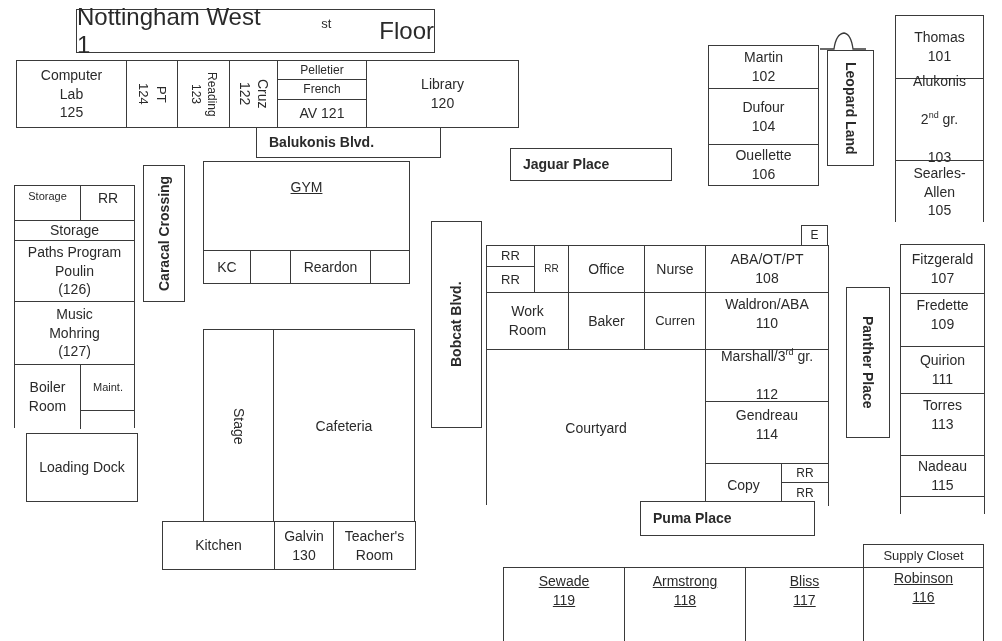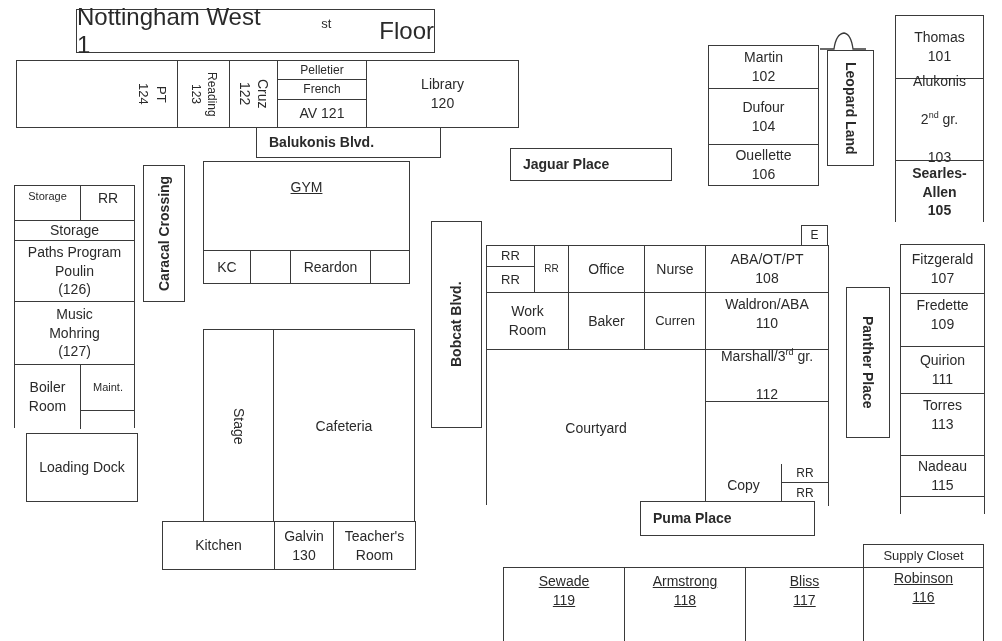--- a/index.html
+++ b/index.html
@@ -23,20 +23,23 @@
 </head>
 <body>
 
 <div class="box" style="left:76px;top:9px;width:359px;height:44px;display:flex;align-items:center;justify-content:center;font-size:24px;">
   <span>Nottingham West 1</span>
     <sup style="font-size:13px;line-height:0;position:relative;top:-7px;">st</sup>
     <span> Floor</span>
 </div>
 
 <div class="box" style="left:16px;top:60px;width:503px;height:68px;">
+  <div class="cell br" style="left:0;top:0;width:110px;height:100%;">Computer
+Lab
+125</div>
   <div class="cell br vert small" style="left:110px;top:0;width:51px;height:100%;font-size:13px;">PT
 124</div>
   <div class="cell br vert small" style="left:161px;top:0;width:52px;height:100%;font-size:12px;">Reading
 123</div>
   <div class="cell br vert" style="left:213px;top:0;width:48px;height:100%;">Cruz
 122</div>
   <div class="cell bb br small" style="left:261px;top:0;width:89px;height:19px;font-size:12px;">Pelletier</div>
   <div class="cell bb br" style="left:261px;top:19px;width:89px;height:20px;font-size:12px;">French</div>
   <div class="cell br" style="left:261px;top:39px;width:89px;height:27px;">AV  121</div>
   <div class="cell" style="left:350px;top:0;width:151px;height:66px;">Library
@@ -64,21 +67,21 @@
 <div class="box" style="left:895px;top:15px;width:89px;height:207px;border-bottom:none;">
   <div class="cell bb" style="left:0;top:0;width:100%;height:63px;">Thomas
 101</div>
   <div class="cell bb" style="left:0;top:63px;width:100%;height:82px;">
     <div>
       <div>Alukonis</div>
       <div><span>2</span><sup>nd</sup><span> gr.</span></div>
       <div>103</div>
     </div>
   </div>
-  <div class="cell" style="left:0;top:145px;width:100%;height:62px;font-weight:bold;">Searles-
+  <div class="cell" style="left:0;top:145px;width:100%;height:62px;">Searles-
 Allen
 105</div>
 </div>
 
 <div class="box" style="left:14px;top:185px;width:121px;height:243px;border-bottom:none;">
   <div class="cell bb br tiny" style="left:0;top:0;width:66px;height:35px;align-items:flex-start;padding-top:3px;font-size:11px;">Storage</div>
   <div class="cell bb" style="left:66px;top:0;width:54px;height:35px;align-items:flex-start;padding-top:3px;">RR</div>
   <div class="cell bb" style="left:0;top:35px;width:100%;height:20px;">Storage</div>
   <div class="cell bb" style="left:0;top:55px;width:100%;height:61px;">Paths Program
 Poulin
@@ -139,20 +142,22 @@
 <div class="line" style="left:486px;top:349px;width:1.3px;height:156px;"></div>
 <div class="cell" style="left:487px;top:350px;width:218px;height:156px;">Courtyard</div>
 
 <div class="box" style="left:705px;top:349px;width:124px;height:157px;border-bottom:none;">
   <div class="cell bb" style="left:0;top:0;width:100%;height:52px;">
     <div>
       <div><span>Marshall/3</span><sup>rd</sup><span> gr.</span></div>
       <div>112</div>
     </div>
   </div>
+  <div class="cell bb" style="left:0;top:52px;width:100%;height:62px;align-items:flex-start;padding-top:4px;">Gendreau
+114</div>
   <div class="cell br" style="left:0;top:114px;width:76px;height:43px;">Copy</div>
   <div class="cell bb small" style="left:76px;top:114px;width:46px;height:19px;font-size:12px;">RR</div>
   <div class="cell small" style="left:76px;top:133px;width:46px;height:20px;font-size:12px;">RR</div>
 </div>
 
 <div class="box cell street" style="left:640px;top:501px;width:175px;height:35px;justify-content:flex-start;padding-left:12px;">Puma Place</div>
 
 <div class="box cell street vert" style="left:846px;top:287px;width:44px;height:151px;">Panther Place</div>
 
 <div class="box" style="left:900px;top:244px;width:85px;height:270px;border-bottom:none;">

